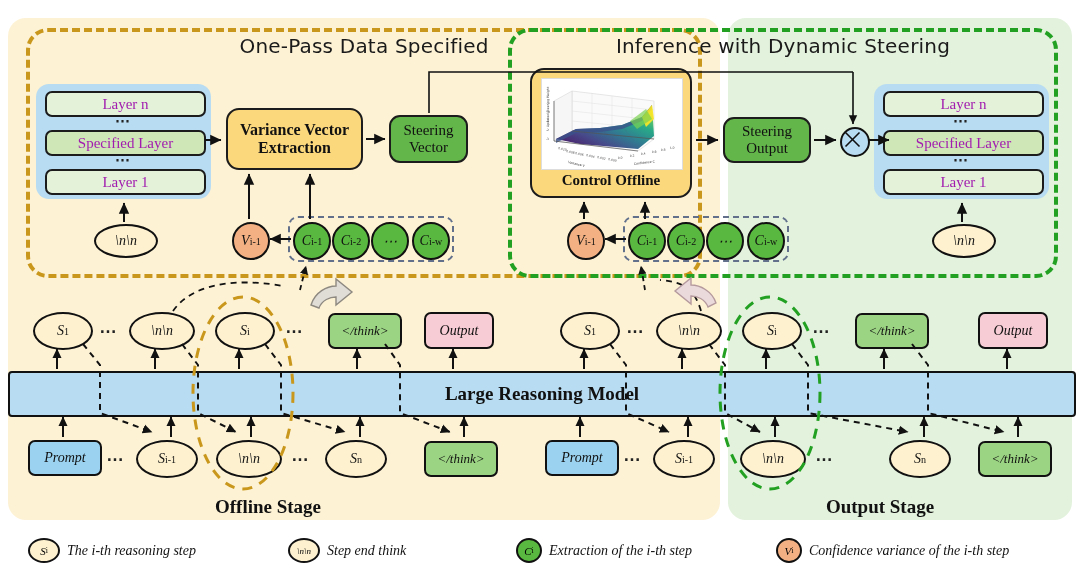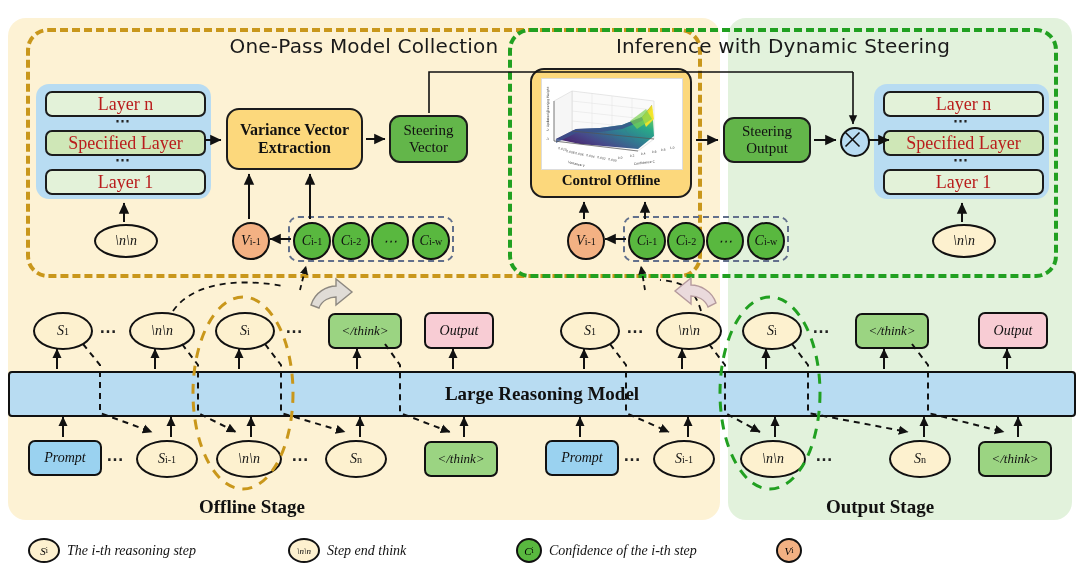--- a/index.html
+++ b/index.html
@@ -19,21 +19,21 @@
        font-family:"DejaVu Sans",sans-serif;font-style:normal;letter-spacing:.2px;}
 
   .box{position:absolute;box-sizing:border-box;border:2.2px solid #000;
        display:flex;align-items:center;justify-content:center;text-align:center;
        line-height:1.12;}
   .rbox{border-radius:9px;}
 
   .blue-pane{background:#b8dcf2;border:none;border-radius:13px;position:absolute;}
   .layer{background:#e3f2d9;border:2.2px solid #1c1c1c;border-radius:7px;
        position:absolute;display:flex;align-items:center;justify-content:center;
-       font-size:18px;color:#b91c1c;}
+       font-size:15px;color:#a21caf;}
   .layer.spec{background:#cfe7b7;}
   .dots{position:absolute;text-align:center;font-size:15px;font-weight:bold;color:#222;letter-spacing:2px;}
 
   .yellowbox{background:#fcd87c;border:2.6px solid #1c1c1c;border-radius:13px;
        font-weight:bold;font-size:16px;color:#111;}
   .greenbox{background:#63b64a;border:2.4px solid #1c1c1c;border-radius:11px;
        font-size:15px;color:#111;}
 
   .ellipse{position:absolute;border:2.2px solid #111;border-radius:50%;
        background:#fdf1cf;display:flex;align-items:center;justify-content:center;
@@ -80,21 +80,21 @@
 </style>
 </head>
 <body>
 
 <div class="stage-bg" id="offline-bg"></div>
 <div class="stage-bg" id="online-bg-wide"></div>
 
 <div class="dashed-panel" id="offline-panel"></div>
 <div class="dashed-panel" id="online-panel"></div>
 
-<div class="panel-title" style="left:26px;top:34px;width:676px;">One-Pass Model Collection</div>
+<div class="panel-title" style="left:26px;top:34px;width:676px;">One-Pass Data Specified</div>
 <div class="panel-title" style="left:508px;top:34px;width:550px;">Inference with Dynamic Steering</div>
 
 <div class="blue-pane" style="left:36px;top:84px;width:175px;height:115px;"></div>
 <div class="layer" style="left:45px;top:91px;width:157px;height:22px;">Layer n</div>
 <div class="dots" style="left:45px;top:112px;width:157px;">⋯</div>
 <div class="layer spec" style="left:45px;top:130px;width:157px;height:22px;">Specified Layer</div>
 <div class="dots" style="left:45px;top:151px;width:157px;">⋯</div>
 <div class="layer" style="left:45px;top:169px;width:157px;height:22px;">Layer 1</div>
 
 <div class="ellipse" style="left:94px;top:224px;width:60px;height:30px;">\n\n</div>
@@ -286,21 +286,21 @@
     <sub>i-1</sub>
 </div>
 <div class="ellipse" style="left:740px;top:440px;width:62px;height:34px;">\n\n</div>
 <div class="hdots" style="left:812px;top:449px;width:26px;">⋯</div>
 <div class="ellipse" style="left:889px;top:440px;width:58px;height:34px;">
   <span>S</span>
     <sub>n</sub>
 </div>
 <div class="think" style="left:978px;top:441px;width:70px;height:32px;">&lt;/think&gt;</div>
 
-<div class="stage-label" style="left:112px;top:496px;width:280px;">Offline Stage</div>
+<div class="stage-label" style="left:128px;top:496px;width:280px;">Offline Stage</div>
 <div class="stage-label" style="left:740px;top:496px;width:280px;">Output Stage</div>
 
 <div class="legend">
   <div class="legend-item" style="left:28px;top:10px;">
     <div class="lg-ell">
       <span>S</span>
         <sub>i</sub>
     </div>
     <div class="legend-text">The i-th reasoning step</div>
   </div>
@@ -310,28 +310,29 @@
       <span style="font-size:9px">\n\n</span>
     </div>
     <div class="legend-text">Step end think</div>
   </div>
 
   <div class="legend-item" style="left:516px;top:10px;">
     <div class="lg-c">
       <span>C</span>
         <sub>i</sub>
     </div>
-    <div class="legend-text">Confidence of  the i-th step</div>
+    <div class="legend-text">Extraction of  the i-th step</div>
   </div>
 
   <div class="legend-item" style="left:776px;top:10px;">
     <div class="lg-v">
       <span>V</span>
         <sub>i</sub>
     </div>
+    <div class="legend-text">Confidence variance of  the i-th step</div>
   </div>
 </div>
 
 <svg class="olay">
   <defs>
     <marker id="ah" markerWidth="7" markerHeight="7" refX="5.4" refY="3" orient="auto">
       <path d="M0,0.4 L5.6,3 L0,5.6 z" fill="#111"></path>
     </marker>
     <marker id="ahs" markerWidth="6" markerHeight="6" refX="4.6" refY="2.6" orient="auto">
       <path d="M0,0.3 L4.8,2.6 L0,4.9 z" fill="#111"></path>

